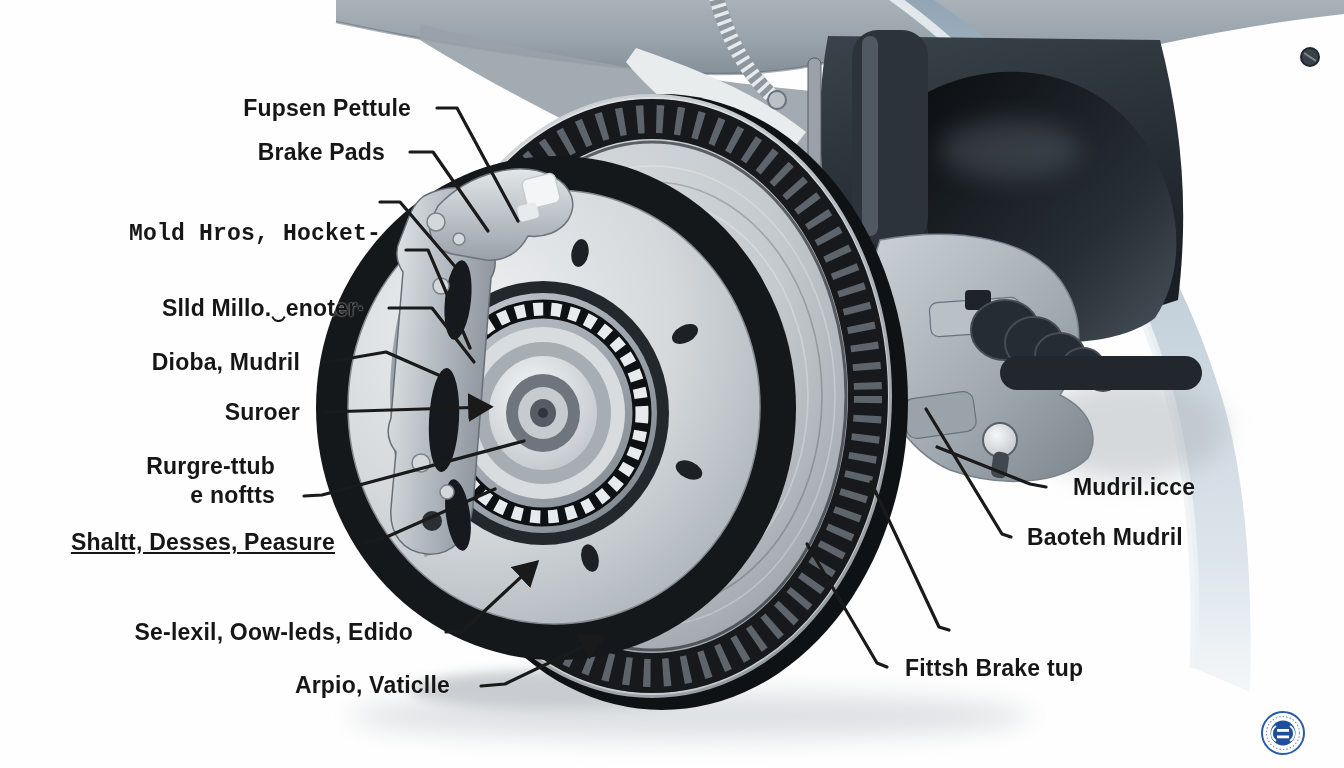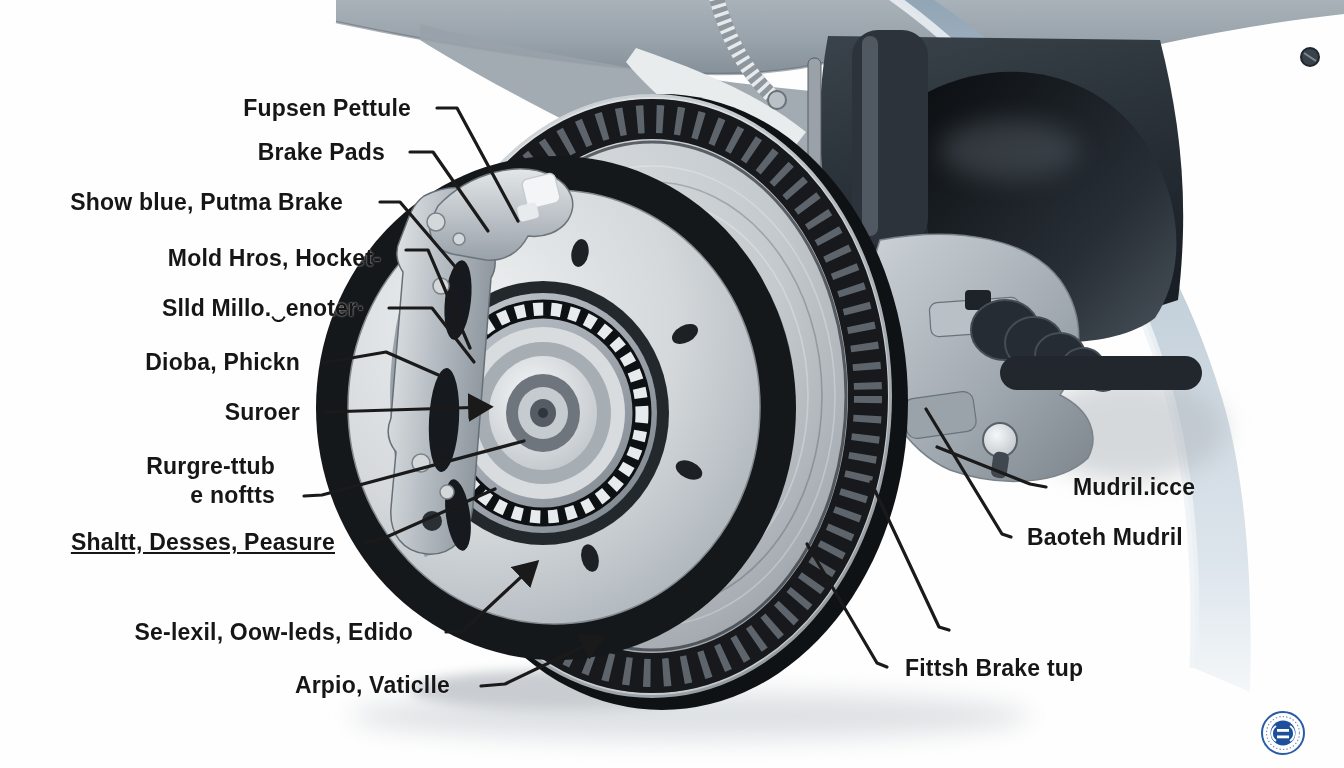--- a/index.html
+++ b/index.html
@@ -13,21 +13,21 @@
     position:absolute;
     font-weight:700;font-size:23px;line-height:28px;
     color:#161616;white-space:nowrap;letter-spacing:.2px;
     text-shadow:0 0 2px rgba(255,255,255,.9);
   }
   .lbl-left{text-align:right;}
   .lbl-right{text-align:left;}
   .two-line{line-height:29px;}
   
   #lb0{right:916px;top:94px;}  #lb1{right:942px;top:138px;}
-  #lb2{right:984px;top:188px;} #lb3{right:946px;top:244px;}
+  #lb2{right:984px;top:188px;} #lb3{right:946px;top:220px;font-family:Liberation Mono, monospace;}
   #lb4{right:962px;top:294px;} #lb5{right:1027px;top:348px;}
   #lb6{right:1027px;top:398px;}#lb7{right:1052px;top:452px;}
   #lb8{right:992px;top:528px;text-decoration:underline;} #lb9{right:914px;top:618px;}
   #lb10{right:877px;top:671px;}
   #rb0{left:1062px;top:473px;margin-left:11px;} #rb1{left:1027px;top:523px;}
   #rb2{left:965px;top:619px;}  #rb3{left:905px;top:654px;}
 </style>
 </head>
 <body>
 
@@ -247,24 +247,23 @@
     <circle cx="1283" cy="733" r="12.5" fill="#1d4f9c"></circle>
     <rect x="1277" y="729" width="12" height="2.8" fill="#ffffff"></rect>
     <rect x="1277" y="735.5" width="12" height="2.8" fill="#ffffff"></rect>
     <path d="M1276,726 a9,9 0 0,0 0,15" stroke="#ffffff" stroke-width="2" fill="none"></path>
     <path d="M1290,726 a9,9 0 0,1 0,15" stroke="#ffffff" stroke-width="2" fill="none"></path>
   </g>
 </svg>
 
 <div class="part-label lbl-left" id="lb0">Fupsen Pettule</div>
 <div class="part-label lbl-left" id="lb1">Brake Pads</div>
-<div class="part-label lbl-left" id="lb2">Show blue, Putma Brake</div>
 <div class="part-label lbl-left" id="lb3">Mold Hros, Hocket-</div>
 <div class="part-label lbl-left" id="lb4">Slld Millo.‿enoter·</div>
-<div class="part-label lbl-left" id="lb5">Dioba, Phickn</div>
+<div class="part-label lbl-left" id="lb5">Dioba, Mudril</div>
 <div class="part-label lbl-left" id="lb6">Suroer</div>
 <div class="part-label lbl-left two-line" id="lb7">
   <div>Rurgre-ttub</div>
   <div>e noftts</div>
 </div>
 <div class="part-label lbl-left" id="lb8">Shaltt, Desses, Peasure</div>
 <div class="part-label lbl-left" id="lb10">Arpio, Vaticlle</div>
 <div class="part-label lbl-left" id="lb9">Se-lexil, Oow-leds, Edido</div>
 
 <div class="part-label lbl-right" id="rb0">Mudril.icce</div>

